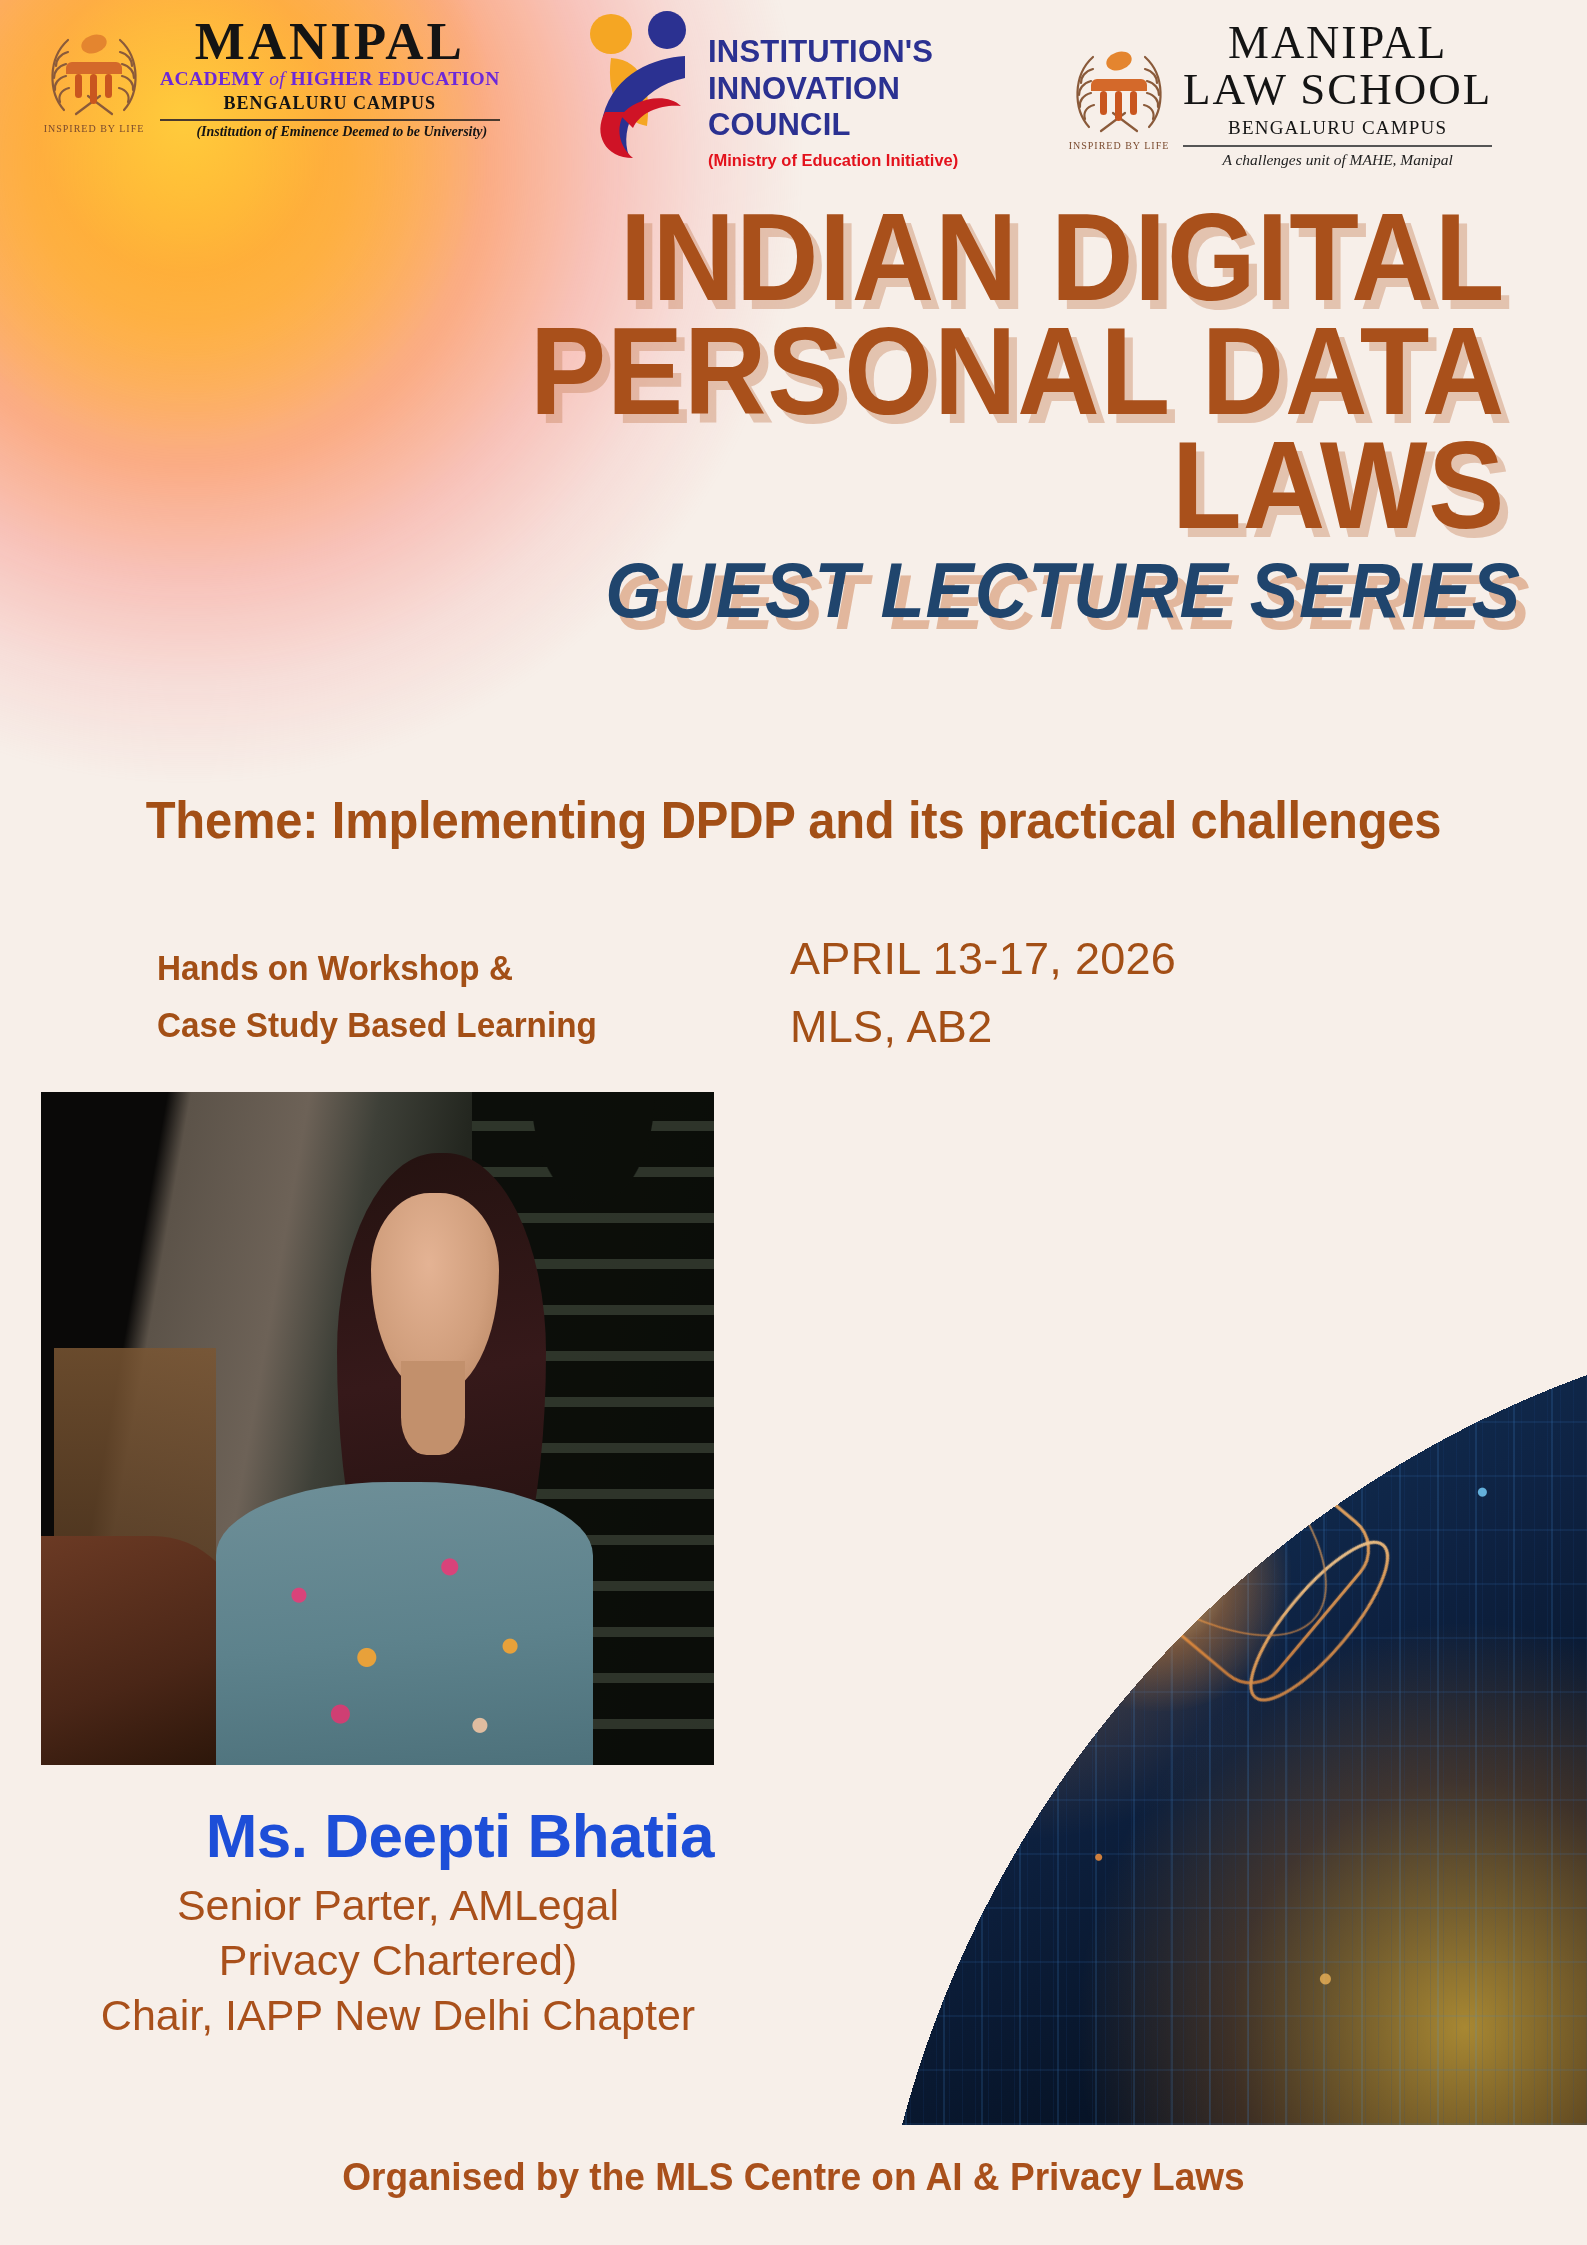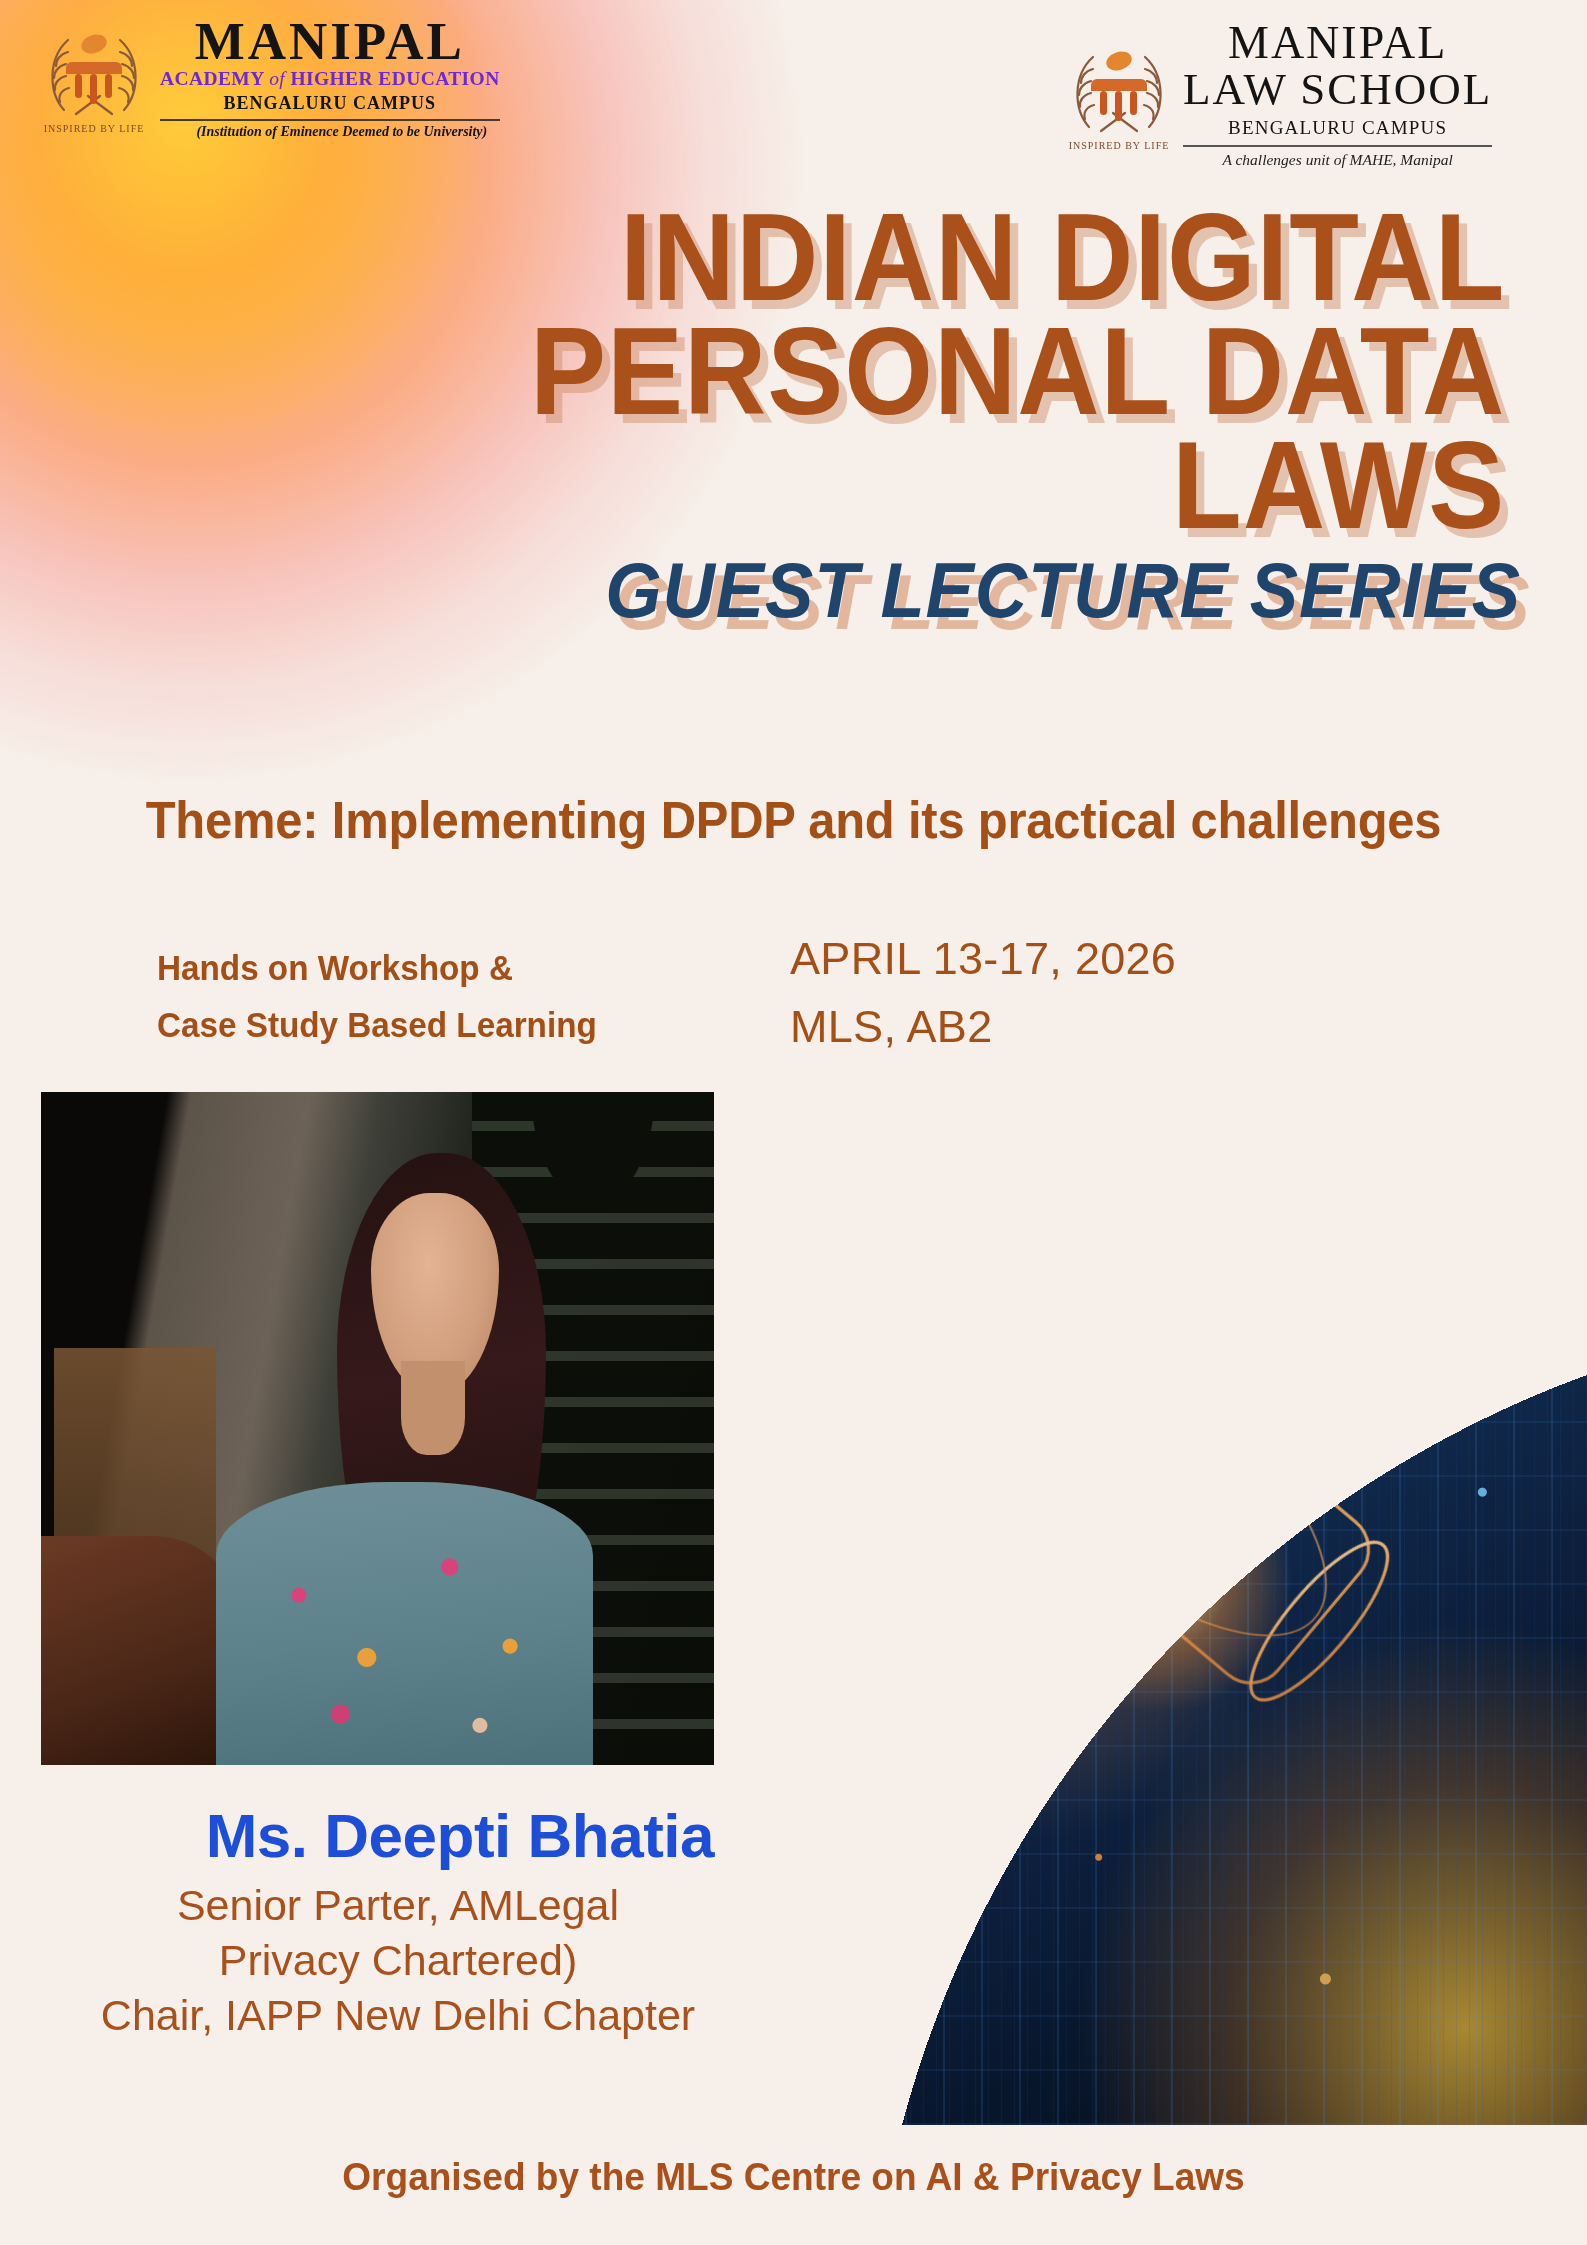--- a/index.html
+++ b/index.html
@@ -236,20 +236,38 @@
       </div>
       <div class="mahe-txt">
         <div class="mahe-name">MANIPAL</div>
         <div class="mahe-sub1"><span>ACADEMY </span><i>of</i><span> HIGHER EDUCATION</span></div>
         <div class="mahe-sub2">BENGALURU CAMPUS</div>
         <div class="mahe-rule"></div>
         <div class="mahe-sub3">(Institution of Eminence Deemed to be University)</div>
       </div>
     </div>
 
+    <div class="iic">
+      <div class="iic-mark">
+        <svg viewBox="0 0 125 150">
+          <ellipse cx="36" cy="26" rx="21" ry="20" fill="#f5a623"></ellipse>
+          <ellipse cx="92" cy="22" rx="19" ry="19" fill="#2b3191"></ellipse>
+          <path d="M36 50 C70 52 76 84 72 118 C50 114 30 92 36 50 Z" fill="#f5a623"></path>
+          <path d="M110 48 C80 50 40 64 28 108 C24 132 40 146 54 148 C44 120 62 80 110 70 Z" fill="#2b3191"></path>
+          <path d="M30 104 C18 126 30 150 58 150 C44 138 40 120 50 104 Z" fill="#cf1326"></path>
+          <path d="M46 108 C58 90 92 84 106 98 C90 96 66 102 58 120 Z" fill="#cf1326"></path>
+        </svg>
+      </div>
+      <div class="iic-txt">
+        <div class="iic-line">INSTITUTION'S</div>
+        <div class="iic-line">INNOVATION</div>
+        <div class="iic-line">COUNCIL</div>
+        <div class="iic-min">(Ministry of Education Initiative)</div>
+      </div>
+    </div>
 
     <div class="mls">
       <div class="crest">
         <svg viewBox="0 0 112 120">
           <g fill="none" stroke="#8a5a3a" stroke-width="2.2" stroke-linecap="round">
             <path d="M30 22 C10 40 10 74 26 92"></path>
             <path d="M82 22 C102 40 102 74 86 92"></path>
             <path d="M30 34 C22 36 18 42 18 48"></path>
               <path d="M28 46 C20 48 16 54 16 60"></path>
             <path d="M28 58 C20 60 16 66 17 72"></path>

